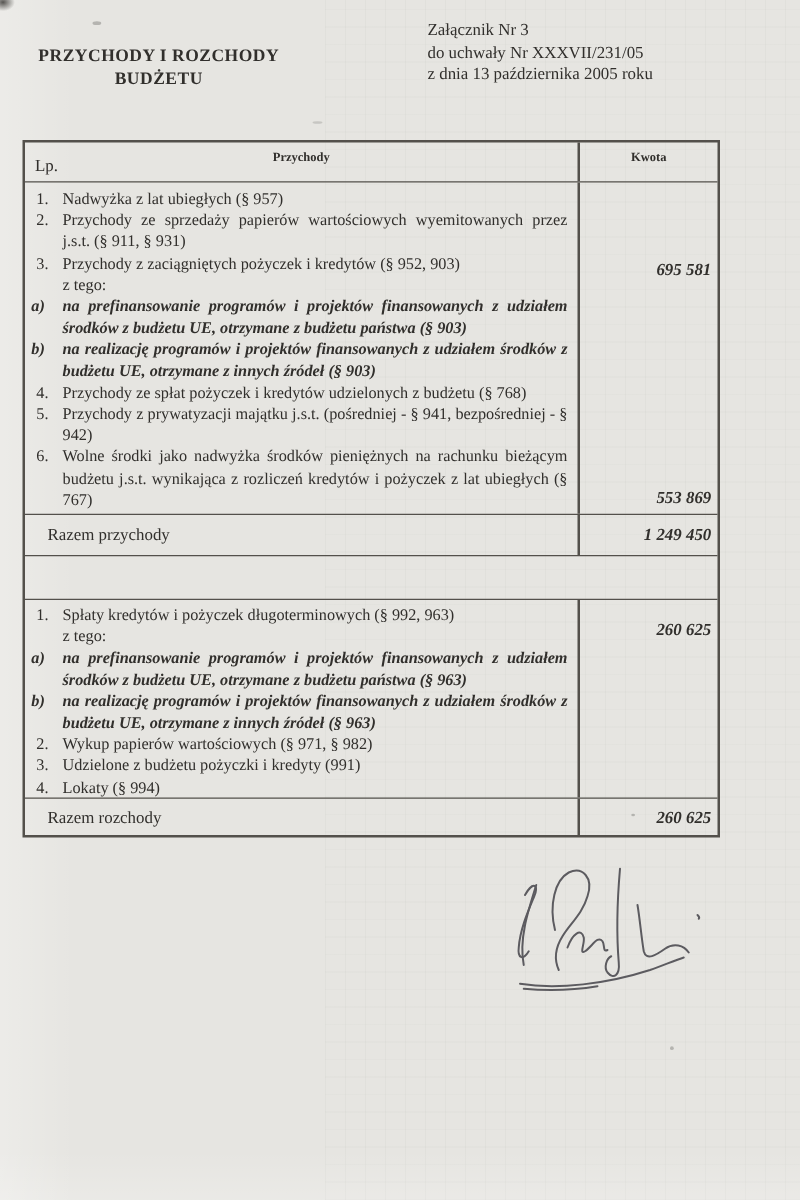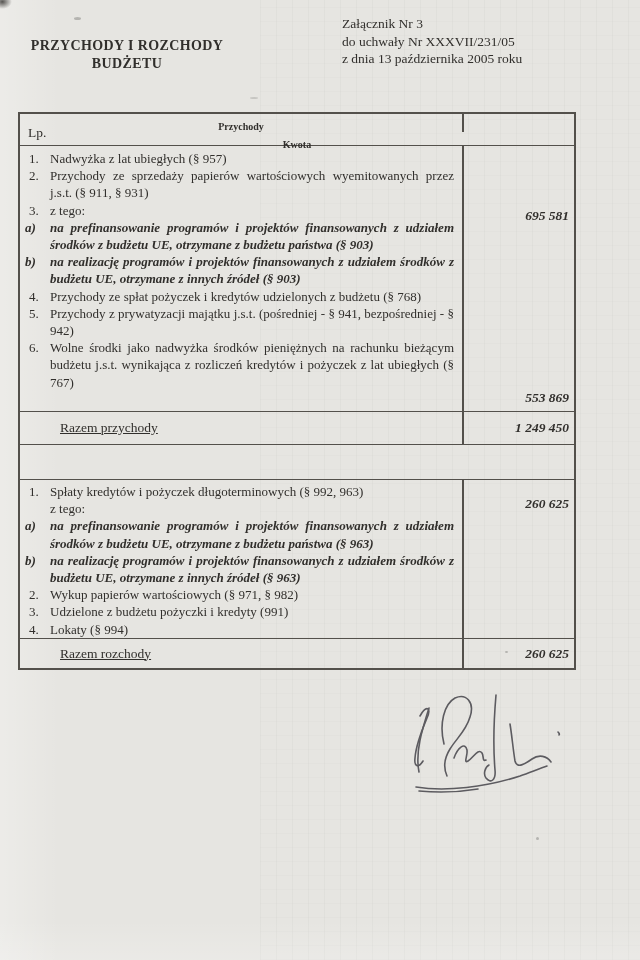--- a/index.html
+++ b/index.html
@@ -30,36 +30,36 @@
   }
   .doc-table{
     position:absolute;left:18px;top:112px;width:558px;
     border:2px solid #53504b;box-sizing:border-box;
     font-size:13px;
   }
   .row{display:flex;box-sizing:border-box;}
   .row + .row{border-top:1px solid #53504b;}
   .main{width:444px;border-right:2px solid #53504b;box-sizing:border-box;position:relative;}
   .kcell{flex:1;position:relative;box-sizing:border-box;}
-  .r-head{height:31px;flex-direction:column;}
+  .r-head{height:31px;}
   .r-head .lp{position:absolute;left:8px;top:11px;font-size:13.5px;}
   .r-head .colh{text-align:center;padding-top:7px;font-size:10px;font-weight:bold;}
   .r-items1{height:266px;}
   .r-razem1{height:33px;}
   .r-sect{height:35px;}
   .r-items2{height:159px;}
   .r-razem2{height:30px;}
   .items{padding:4px 8px 0 30px;}
   .item{position:relative;text-align:justify;line-height:17.2px;}
   .item .marker{position:absolute;left:-21px;top:0;text-align:left;}
   .item.letter .marker{left:-25px;font-weight:bold;font-style:italic;}
   .item.bi{font-weight:bold;font-style:italic;}
   .val{font-weight:bold;font-style:italic;font-size:13.5px;white-space:nowrap;}
   .v-abs{position:absolute;right:5px;}
-  .razem-label{display:flex;align-items:center;padding-left:40px;font-size:13.5px;text-decoration:underline;}
+  .razem-label{display:flex;align-items:center;padding-left:18px;font-size:13.5px;}
   .razem-val{display:flex;align-items:center;justify-content:flex-end;padding-right:5px;}
   .sect-label{text-align:center;padding-top:8px;font-size:13.5px;}
   .signature{position:absolute;left:398px;top:686px;width:172px;height:118px;}
   .smudge{position:absolute;background:#8d8c89;border-radius:50%;opacity:.55;}
   .corner-mark{
     position:absolute;left:0;top:0;width:12px;height:9px;
     background:radial-gradient(ellipse at 20% 20%, rgba(60,58,55,.85), rgba(60,58,55,0) 70%);
   }
 </style>
 </head>
@@ -97,21 +97,21 @@
 
     <div class="row r-items1">
       <div class="main items">
         <div class="item">
           <span class="marker">1.</span><span>Nadwyżka z lat ubiegłych (§ 957)</span>
         </div>
         <div class="item">
           <span class="marker">2.</span><span>Przychody ze sprzedaży papierów wartościowych wyemitowanych przez j.s.t. (§ 911, § 931)</span>
         </div>
         <div class="item">
-          <span class="marker">3.</span>
+          <span class="marker">3.</span><span>Przychody z zaciągniętych pożyczek i kredytów (§ 952, 903)</span>
         </div>
         <div class="item">
           <span>z tego:</span>
         </div>
         <div class="item letter bi">
           <span class="marker">a)</span><span>na prefinansowanie programów i projektów finansowanych z udziałem środków z budżetu UE, otrzymane z budżetu państwa (§ 903)</span>
         </div>
         <div class="item letter bi">
           <span class="marker">b)</span><span>na realizację programów i projektów finansowanych z udziałem środków z budżetu UE, otrzymane z innych źródeł (§ 903)</span>
         </div>

